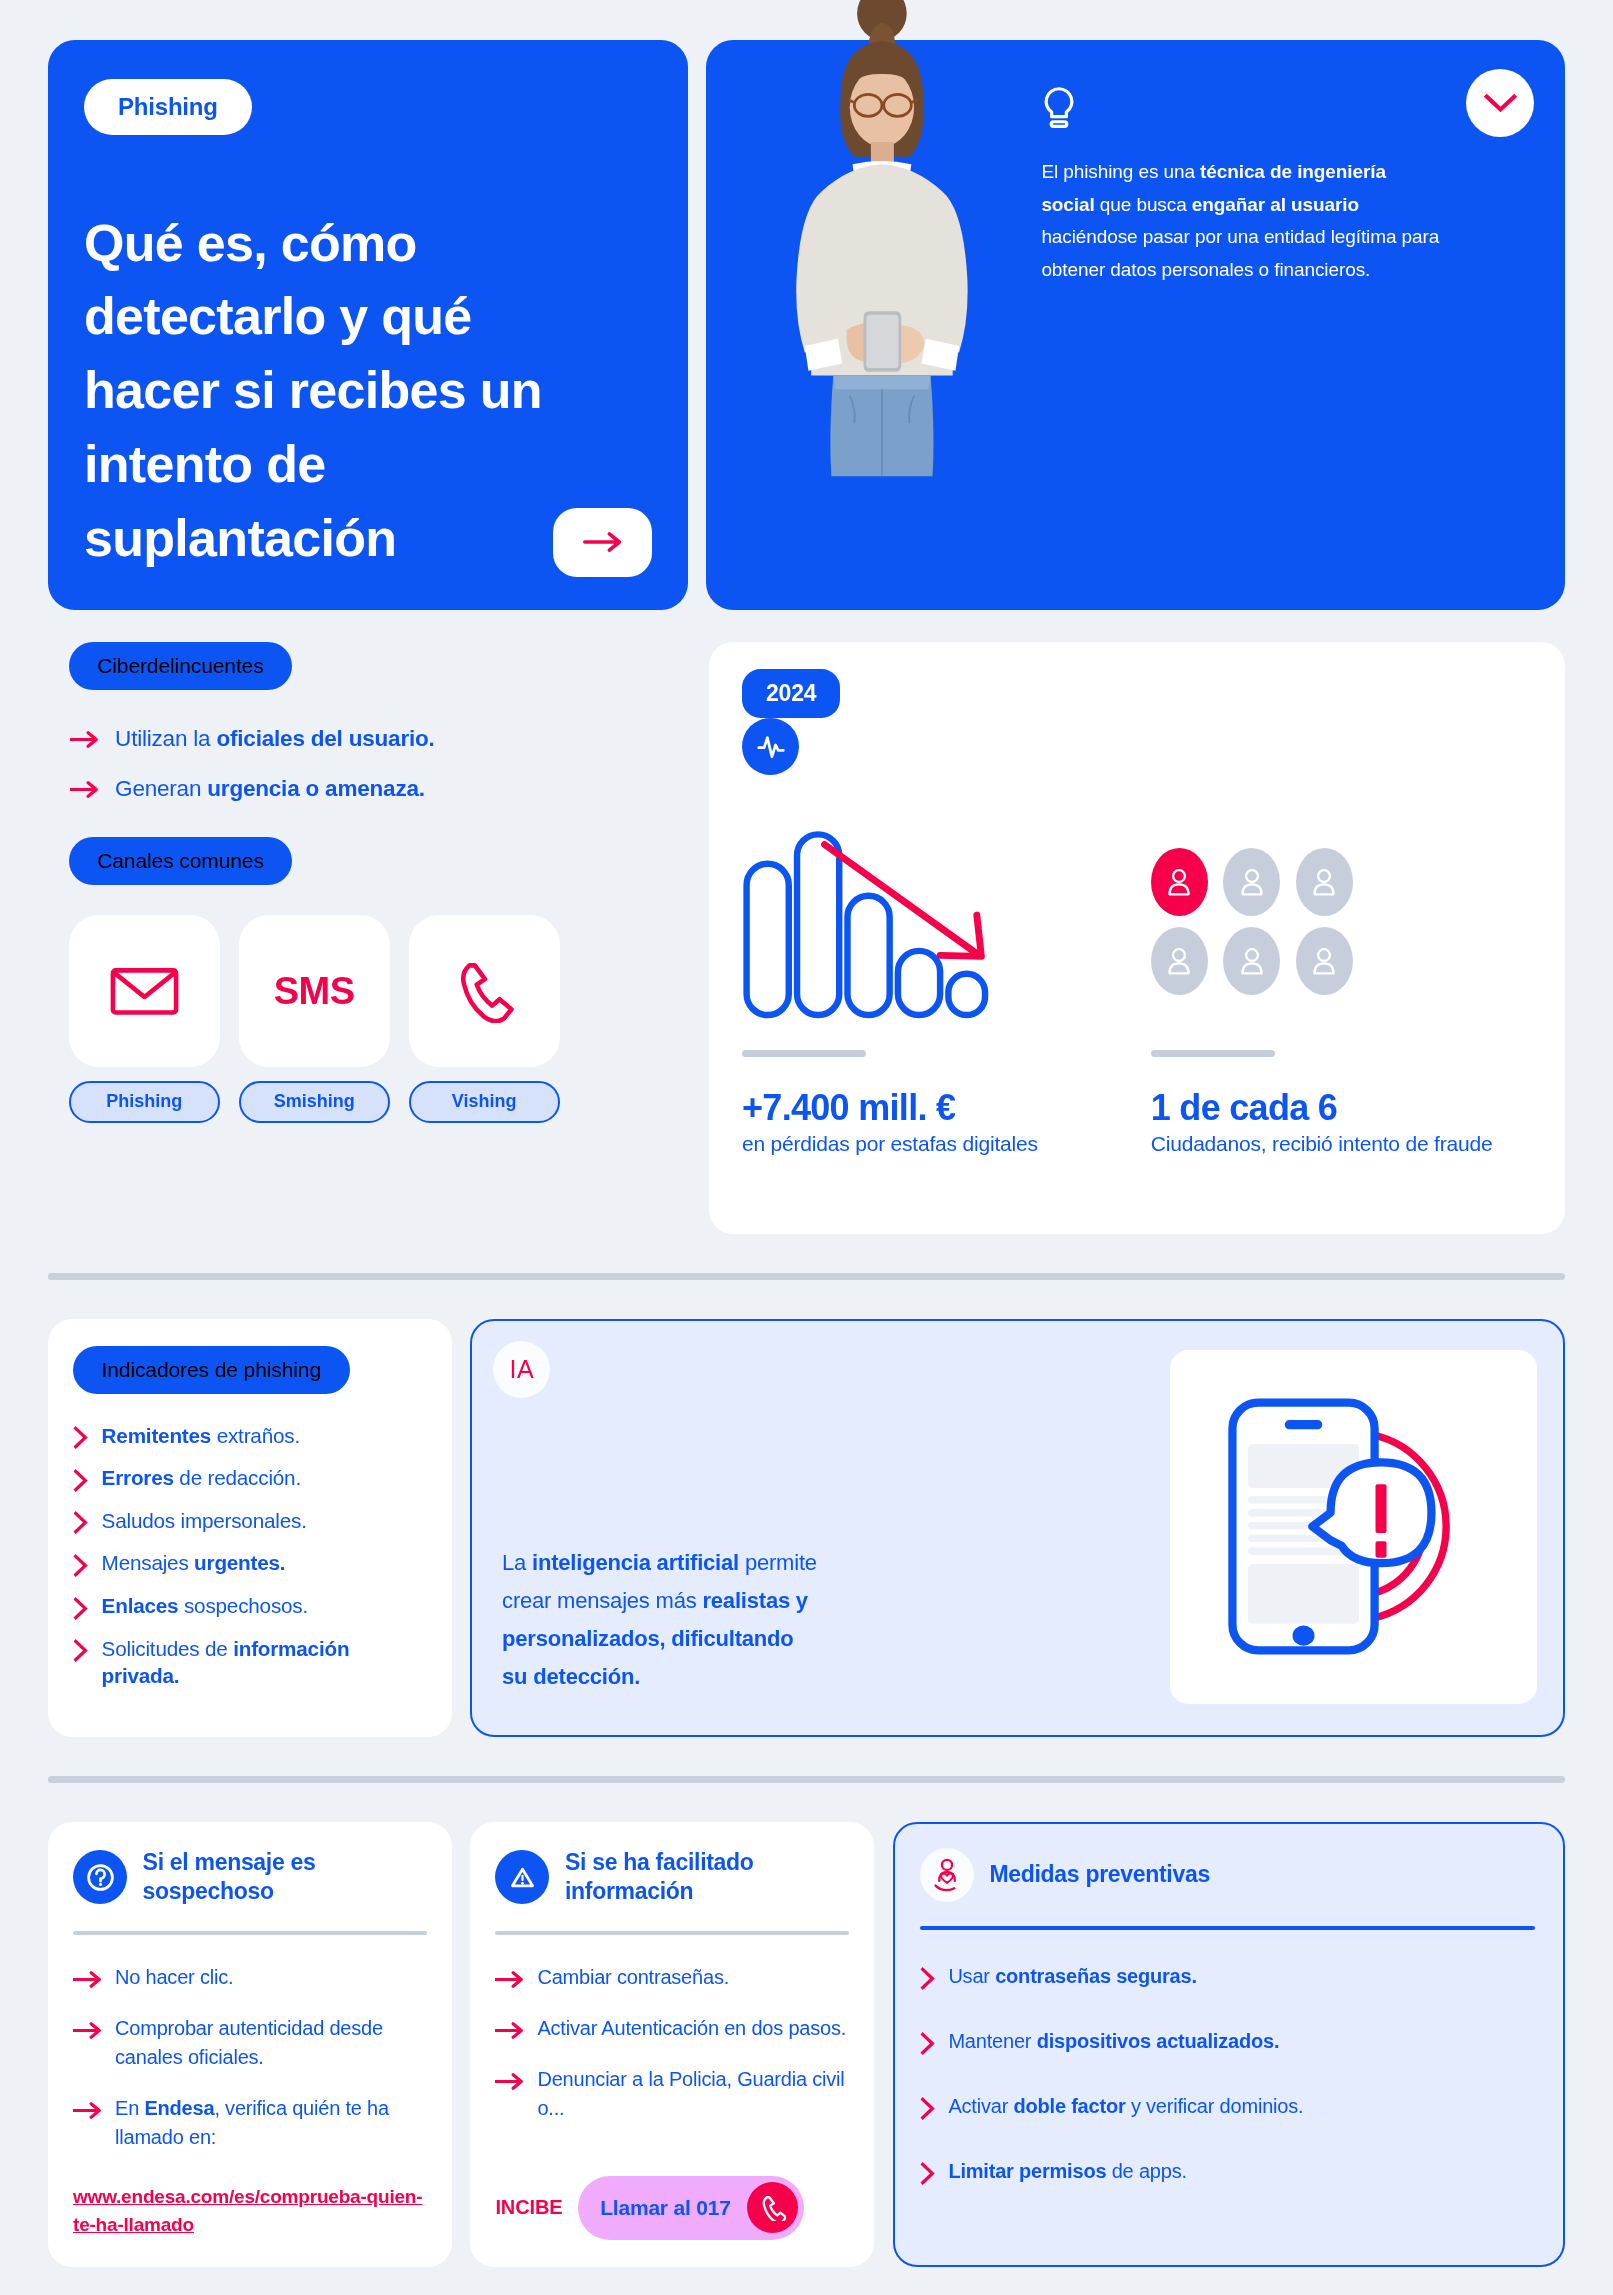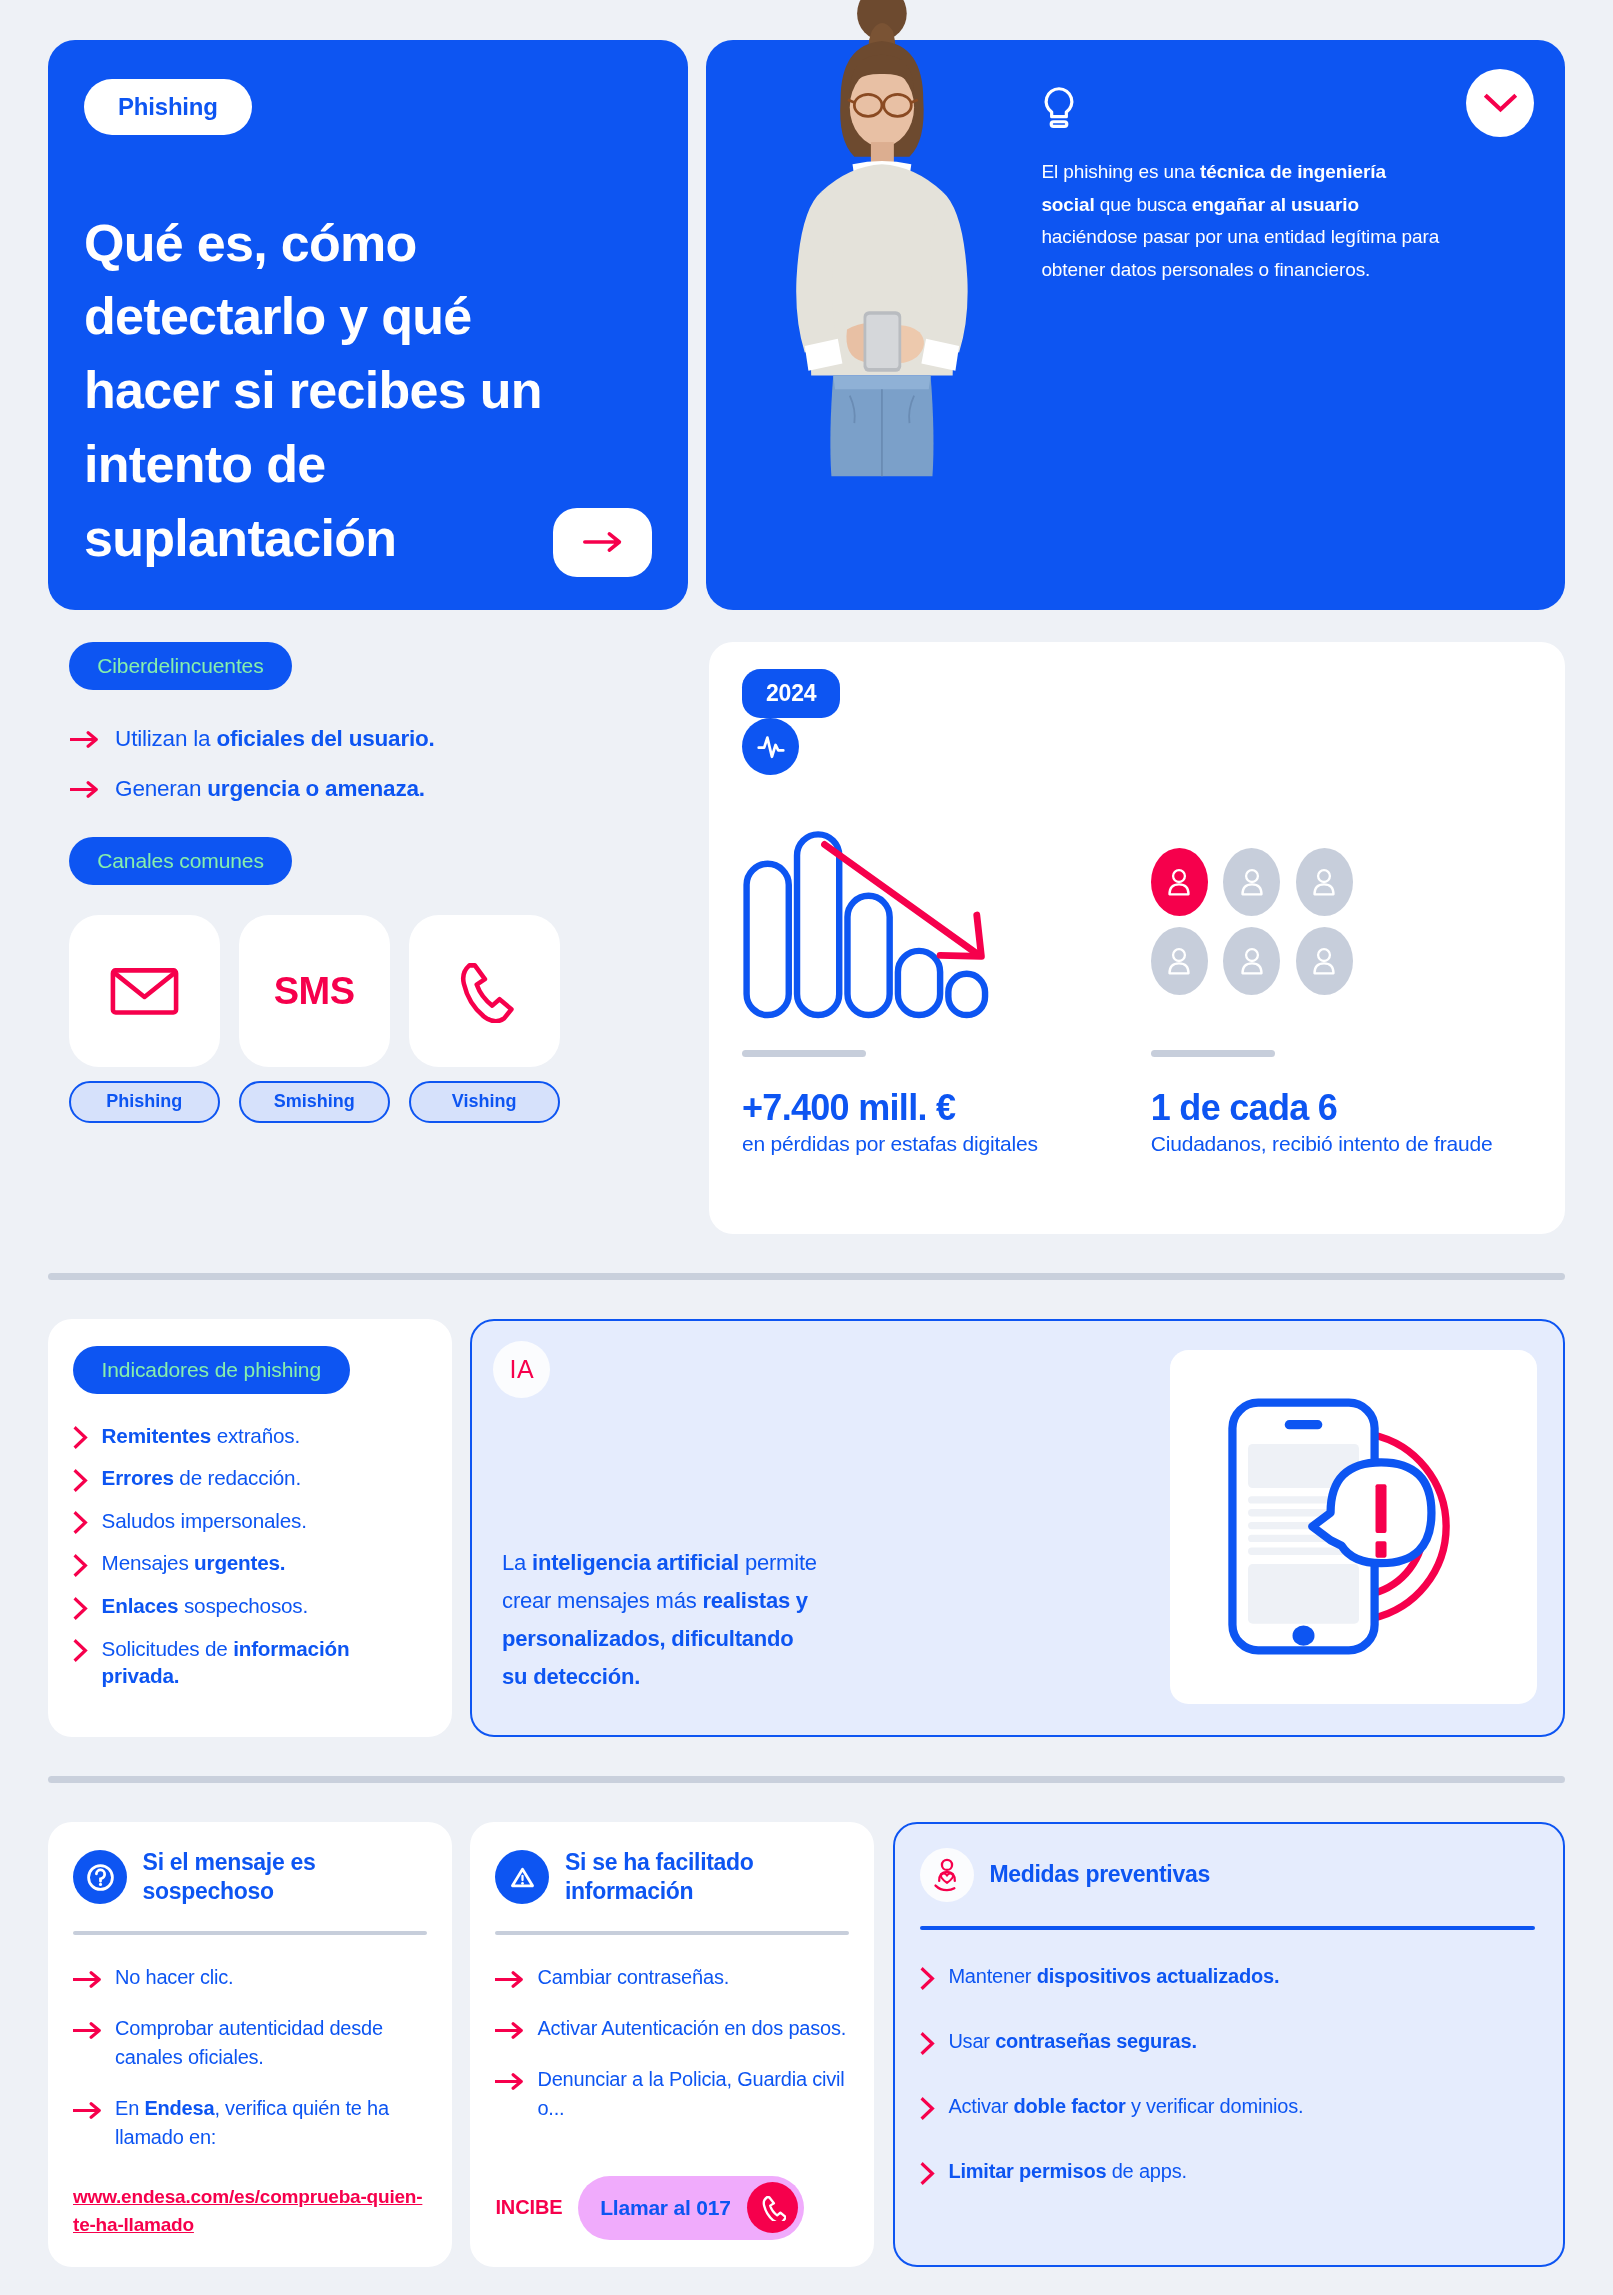--- a/index.html
+++ b/index.html
@@ -90,21 +90,21 @@
     position: absolute; top: 28.5px; right: 31px;
     width: 68px; height: 68px;
     background: #fff; border-radius: 50%;
     display: flex; align-items: center; justify-content: center;
   }
 
   
   .sec2 { display: flex; gap: 23px; margin-top: 32px; align-items: flex-start; }
   .cyber-col { width: 638px; padding: 0 0 0 20.7px; }
   .pill-blue {
-    background: #0d55f2; color: #86efac;
+    background: #0d55f2; color: #000000;
     border-radius: 459px;
     font-size: 21px; padding: 12px 28.5px;
     display: inline-block; letter-spacing: -0.1px;
   }
   .cyber-list { margin: 34px 0 0 1.8px; }
   .cyber-item {
     display: flex; align-items: flex-start; gap: 15.6px;
     font-size: 22.5px; color: #0d55f2; line-height: 1.3;
     margin-bottom: 21px; letter-spacing: -0.2px;
   }
@@ -659,27 +659,27 @@
         </svg>
       </div>
       <div class="act-title">Medidas preventivas</div>
     </div>
     <div class="act-rule blue"></div>
 
     <div class="act-item sp">
       <svg class="chev-sm" viewBox="0 0 34 50">
           <path d="M6 5 L27 25 L6 45" fill="none" stroke="#f6004c" stroke-width="7" stroke-linecap="square"></path>
         </svg>
-      <div><span>Mantener </span><b>dispositivos actualizados.</b></div>
+      <div><span>Usar </span><b>contraseñas seguras.</b></div>
     </div>
     <div class="act-item sp">
       <svg class="chev-sm" viewBox="0 0 34 50">
           <path d="M6 5 L27 25 L6 45" fill="none" stroke="#f6004c" stroke-width="7" stroke-linecap="square"></path>
         </svg>
-      <div><span>Usar </span><b>contraseñas seguras.</b></div>
+      <div><span>Mantener </span><b>dispositivos actualizados.</b></div>
     </div>
     <div class="act-item sp">
       <svg class="chev-sm" viewBox="0 0 34 50">
           <path d="M6 5 L27 25 L6 45" fill="none" stroke="#f6004c" stroke-width="7" stroke-linecap="square"></path>
         </svg>
       <div><span>Activar </span><b>doble factor</b><span> y verificar dominios.</span></div>
     </div>
     <div class="act-item">
       <svg class="chev-sm" viewBox="0 0 34 50">
           <path d="M6 5 L27 25 L6 45" fill="none" stroke="#f6004c" stroke-width="7" stroke-linecap="square"></path>

